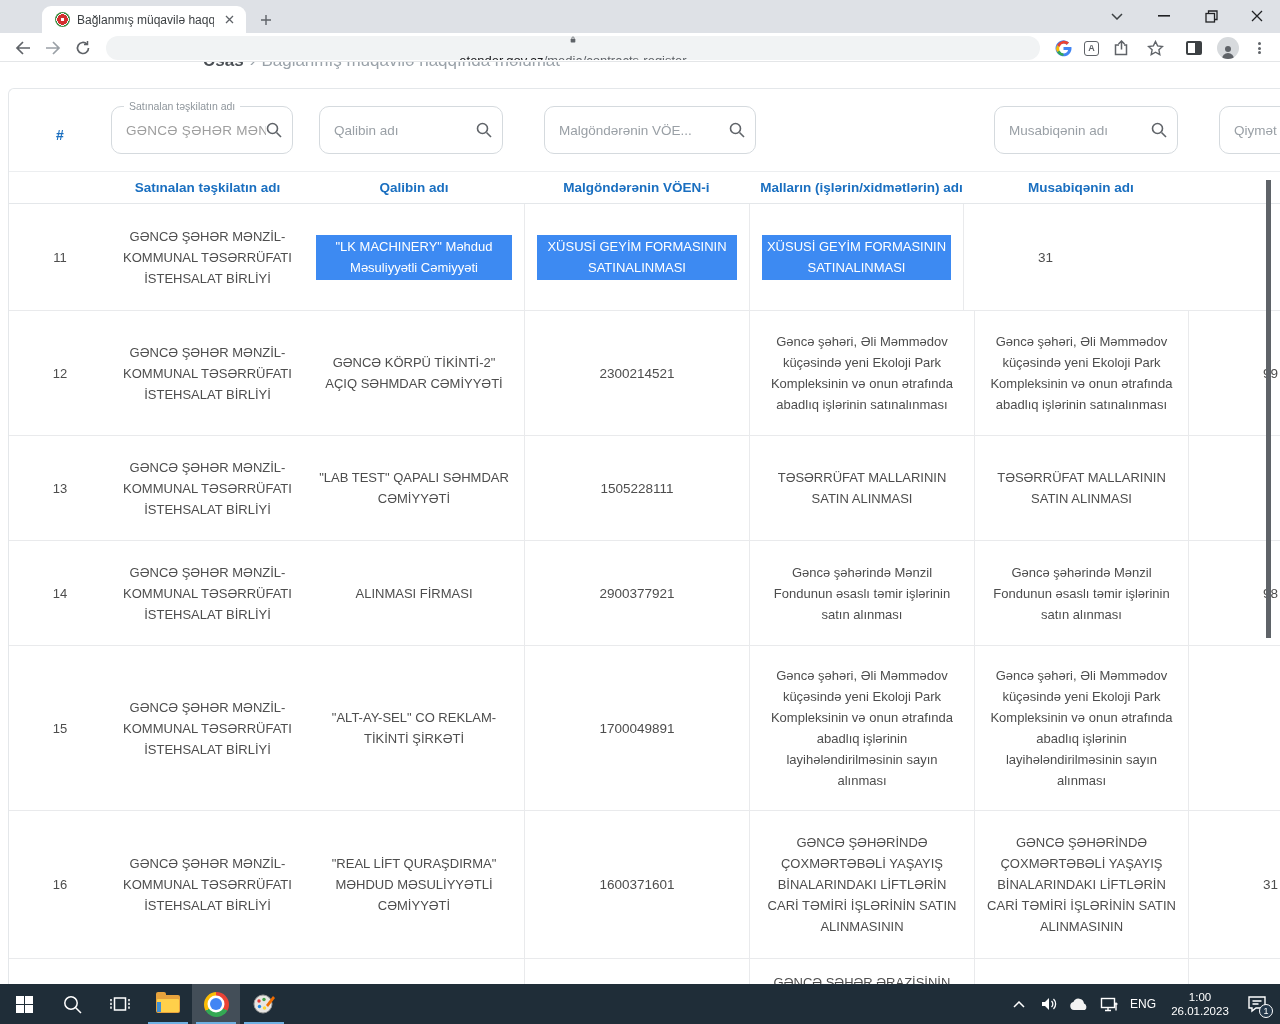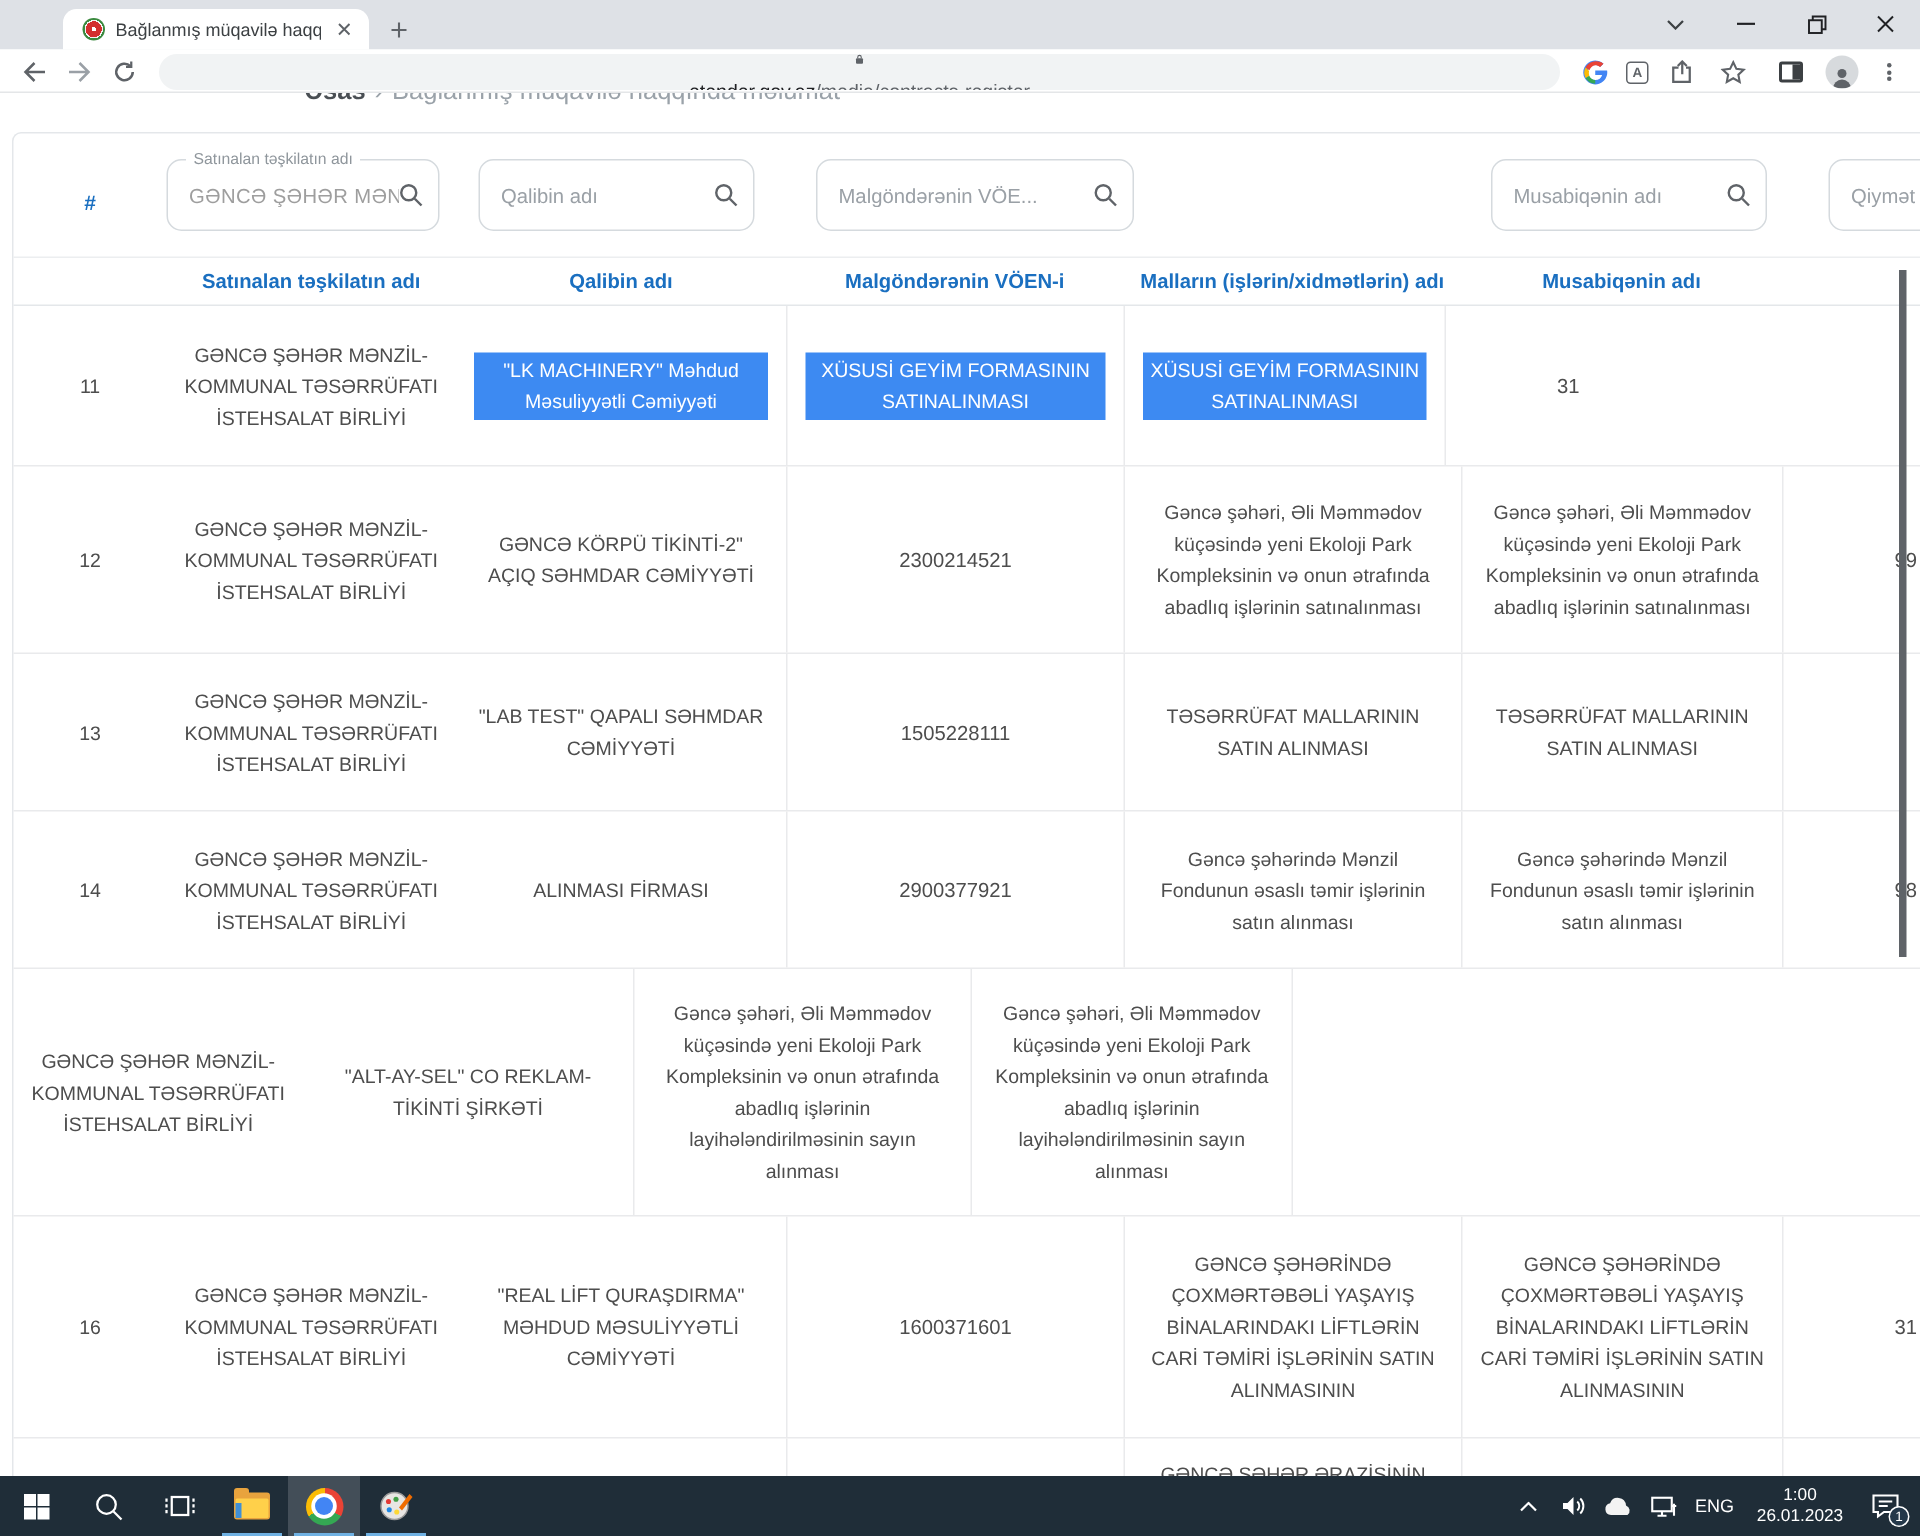--- a/index.html
+++ b/index.html
@@ -355,25 +355,31 @@
             <span>Gəncə şəhərində Mənzil Fondunun əsaslı təmir işlərinin satın alınması</span>
           </div>
           <div class="tcell c-tender">
             <span>Gəncə şəhərində Mənzil Fondunun əsaslı təmir işlərinin satın alınması</span>
           </div>
           <div class="tcell c-price">
             <span>98</span>
           </div>
         </div>
         <div class="trow">
+          <div class="tcell c-num">
+            <span>15</span>
+          </div>
           <div class="tcell c-org">
             <span>GƏNCƏ ŞƏHƏR MƏNZİL-KOMMUNAL TƏSƏRRÜFATI İSTEHSALAT BİRLİYİ</span>
           </div>
           <div class="tcell c-winner">
             <span>"ALT-AY-SEL" CO REKLAM-TİKİNTİ ŞİRKƏTİ</span>
+          </div>
+          <div class="tcell c-voen">
+            <span>1700049891</span>
           </div>
           <div class="tcell c-goods">
             <span>Gəncə şəhəri, Əli Məmmədov küçəsində yeni Ekoloji Park Kompleksinin və onun ətrafında abadlıq işlərinin layihələndirilməsinin sayın alınması</span>
           </div>
           <div class="tcell c-tender">
             <span>Gəncə şəhəri, Əli Məmmədov küçəsində yeni Ekoloji Park Kompleksinin və onun ətrafında abadlıq işlərinin layihələndirilməsinin sayın alınması</span>
           </div>
           <div class="tcell c-price"></div>
         </div>
         <div class="trow">

